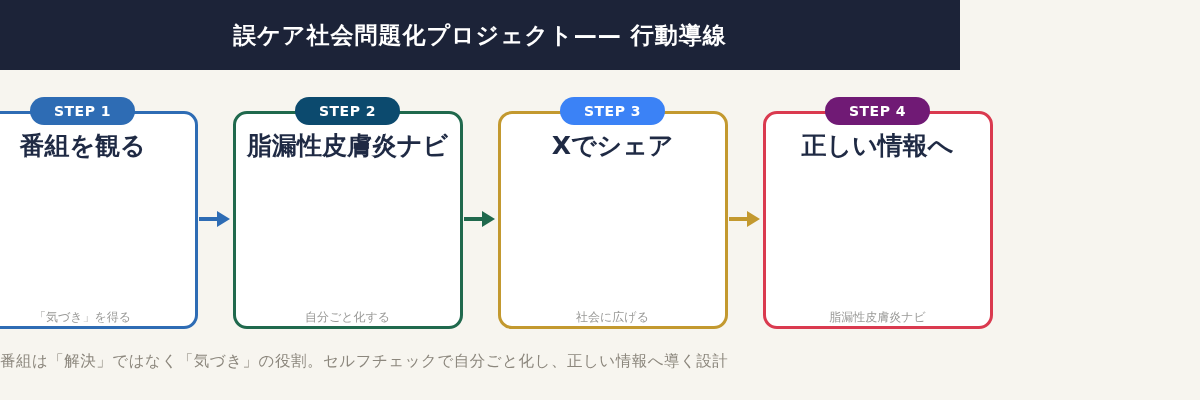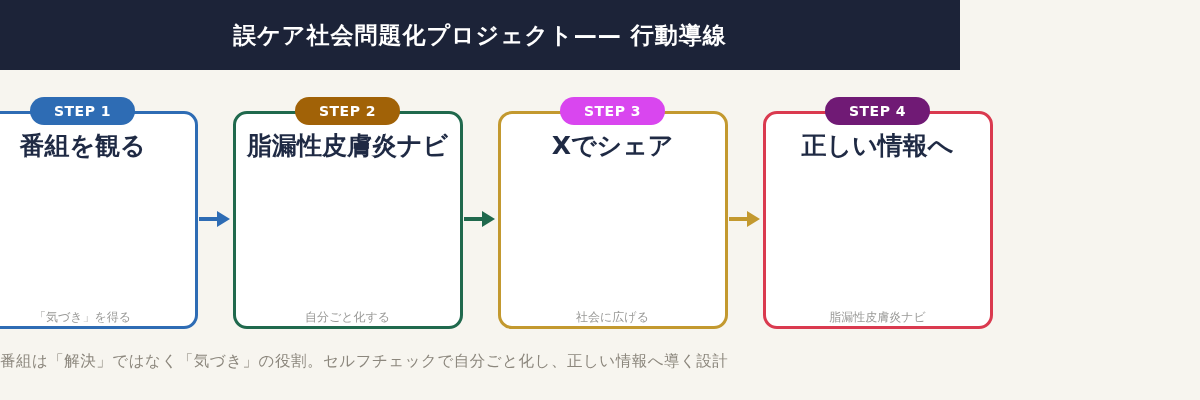--- a/index.html
+++ b/index.html
@@ -111,36 +111,36 @@
     </div>
 
     <div class="arrow" style="color: rgb(46, 108, 180);">
       <svg width="32" height="24" viewBox="0 0 32 24" aria-hidden="true">
         <rect x="0" y="10" width="20" height="4" fill="currentColor"></rect>
         <polygon points="18,4 31,12 18,20" fill="currentColor"></polygon>
       </svg>
     </div>
 
     <div class="step">
-      <div class="badge" style="background-color: #a16207;">STEP 2</div>
+      <div class="badge" style="background-color: #0c4a6e;">STEP 2</div>
       <div class="card" style="border-color: rgb(32, 105, 77);">
         <div class="card-title">脂漏性皮膚炎ナビ</div>
         <div class="card-subtitle">自分ごと化する</div>
       </div>
     </div>
 
     <div class="arrow" style="color: rgb(32, 105, 77);">
       <svg width="32" height="24" viewBox="0 0 32 24" aria-hidden="true">
         <rect x="0" y="10" width="20" height="4" fill="currentColor"></rect>
         <polygon points="18,4 31,12 18,20" fill="currentColor"></polygon>
       </svg>
     </div>
 
     <div class="step">
-      <div class="badge" style="background-color: #d946ef;">STEP 3</div>
+      <div class="badge" style="background-color: #3b82f6;">STEP 3</div>
       <div class="card" style="border-color: rgb(195, 153, 47);">
         <div class="card-title">Xでシェア</div>
         <div class="card-subtitle">社会に広げる</div>
       </div>
     </div>
 
     <div class="arrow" style="color: rgb(195, 153, 47);">
       <svg width="32" height="24" viewBox="0 0 32 24" aria-hidden="true">
         <rect x="0" y="10" width="20" height="4" fill="currentColor"></rect>
         <polygon points="18,4 31,12 18,20" fill="currentColor"></polygon>

